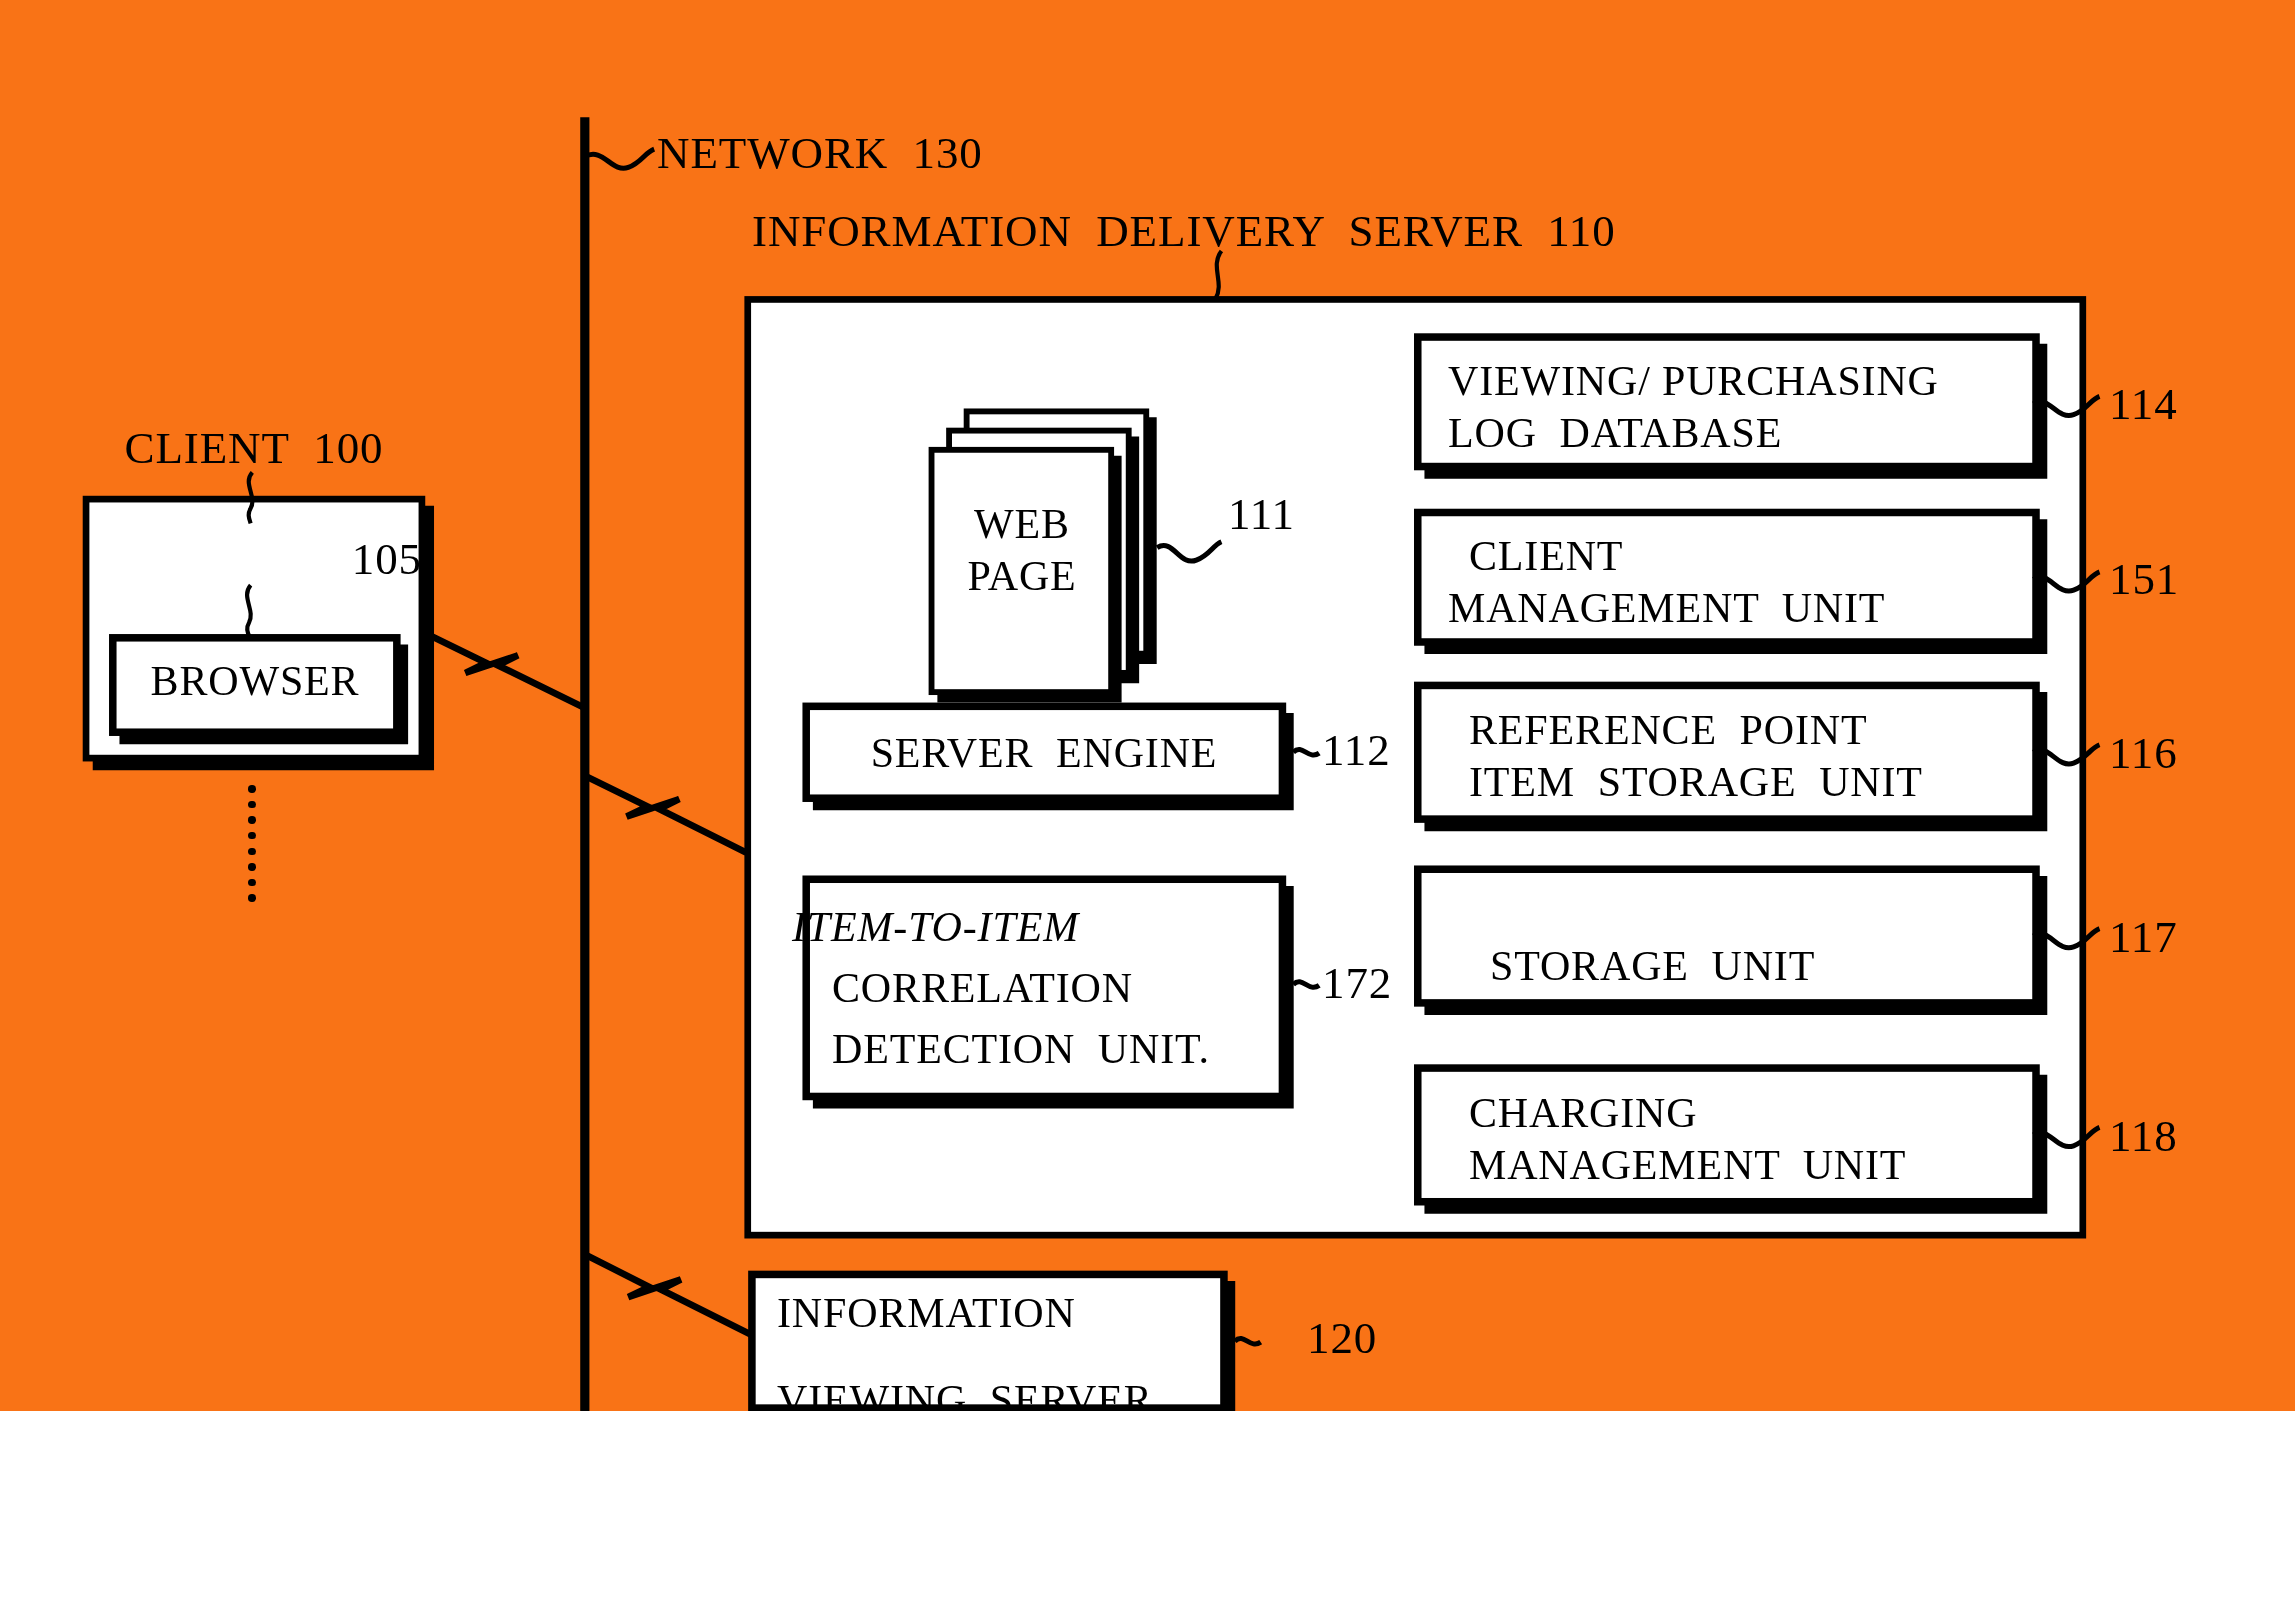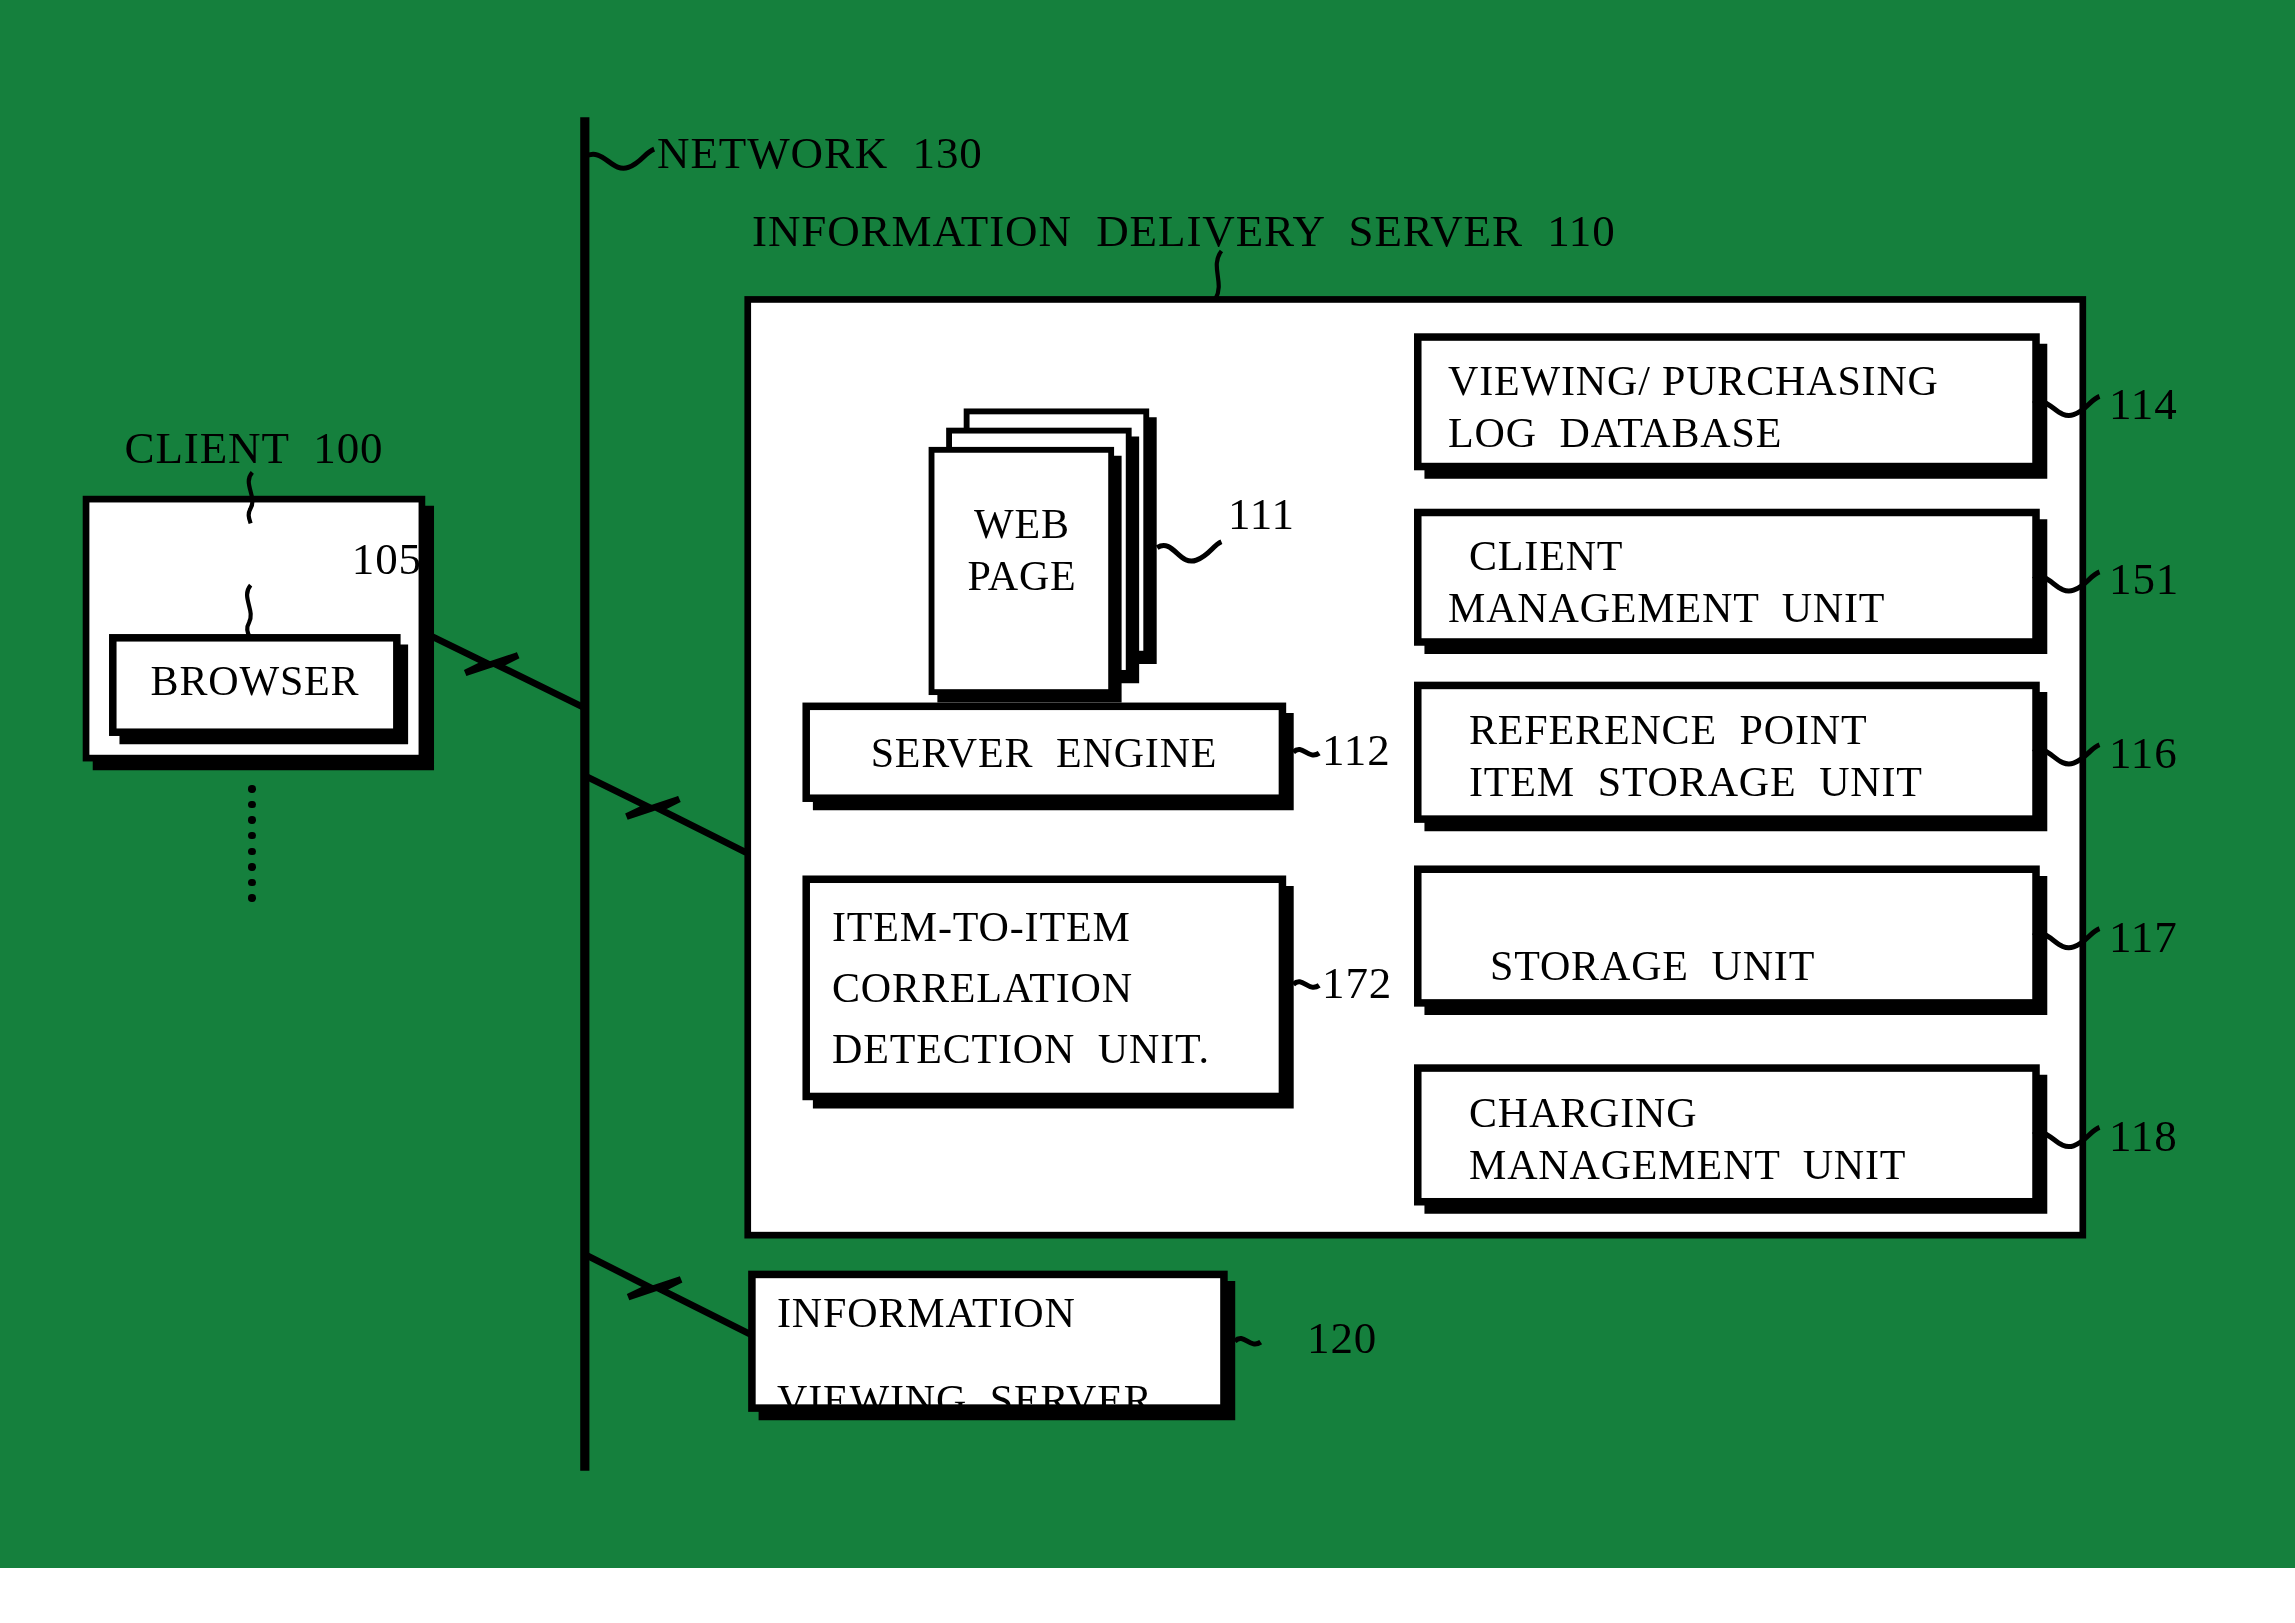--- a/index.html
+++ b/index.html
@@ -8,22 +8,22 @@
     padding: 0;
     background: #ffffff;
   }
   body {
     font-family: "Liberation Serif", "DejaVu Serif", serif;
     color: #000000;
   }
   #figure-root {
     position: relative;
     width: 2295px;
-    height: 1568px;
-    background: #15803d;
+    height: 1411px;
+    background: #f97316;
     overflow: hidden;
   }
   svg#figure-canvas {
     position: absolute;
     left: 0;
     top: 0;
     width: 2295px;
     height: 1624px;
   }
   .fig-text {
@@ -155,21 +155,21 @@
     <span></span>
   </div>
 
   <div class="fig-text lbl-box center" style="left:932px; top:500px; width:180px;">WEB</div>
   <div class="fig-text lbl-box center" style="left:932px; top:552px; width:180px;">PAGE</div>
   <div class="fig-text lbl-ref" style="left:1228px; top:488px;">111</div>
 
   <div class="fig-text lbl-box center" style="left:806px; top:729px; width:476px;">SERVER  ENGINE</div>
   <div class="fig-text lbl-ref" style="left:1322px; top:724px;">112</div>
 
-  <div class="fig-text lbl-box" style="left:832px; top:903px;">ITEM-TO-ITEM</div>
+  <div class="fig-text lbl-box" style="left:792px; top:903px;font-style:italic;">ITEM-TO-ITEM</div>
   <div class="fig-text lbl-box" style="left:832px; top:964px;">CORRELATION</div>
   <div class="fig-text lbl-box" style="left:832px; top:1025px;">DETECTION  UNIT.</div>
   <div class="fig-text lbl-ref" style="left:1322px; top:957px;">172</div>
 
   <div class="fig-text lbl-box" style="left:1448px; top:357px;">VIEWING/ PURCHASING</div>
   <div class="fig-text lbl-box" style="left:1448px; top:409px;">LOG  DATABASE</div>
   <div class="fig-text lbl-ref" style="left:2109px; top:378px;">114</div>
 
   <div class="fig-text lbl-box" style="left:1469px; top:532px;">CLIENT</div>
   <div class="fig-text lbl-box" style="left:1448px; top:584px;">MANAGEMENT  UNIT</div>

